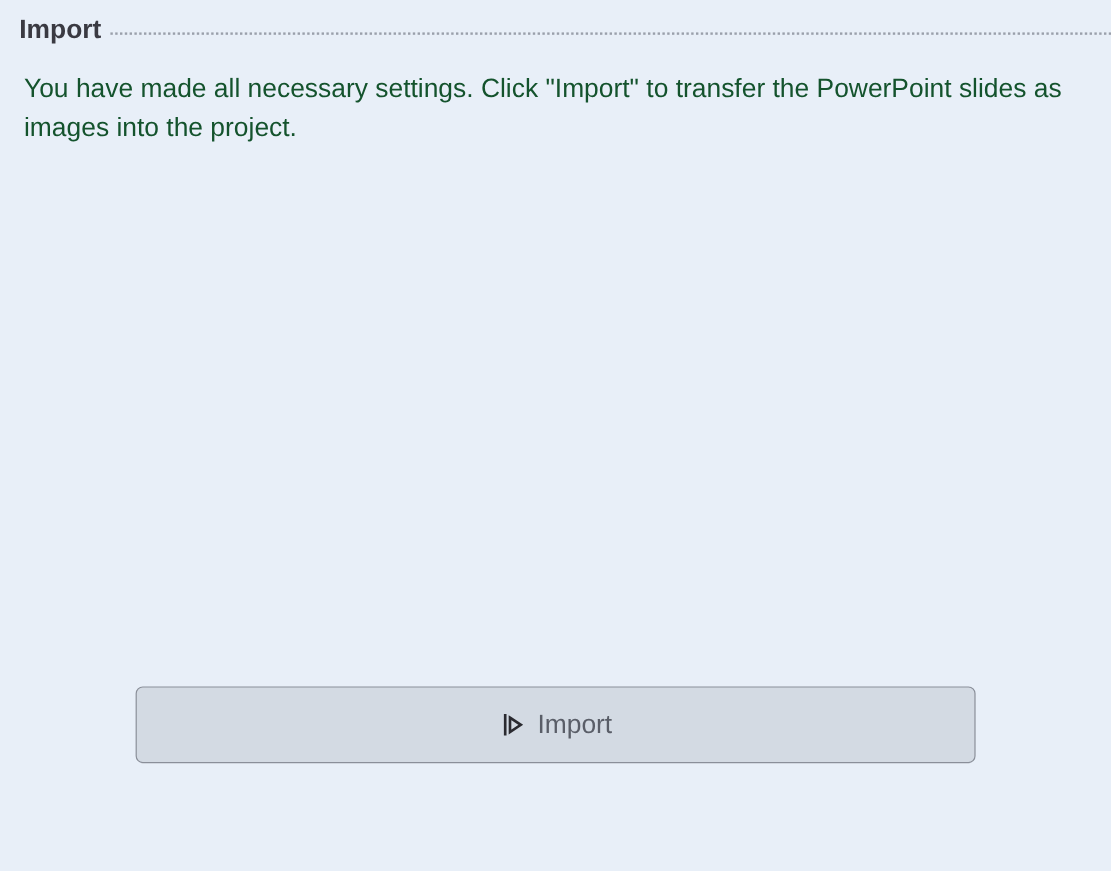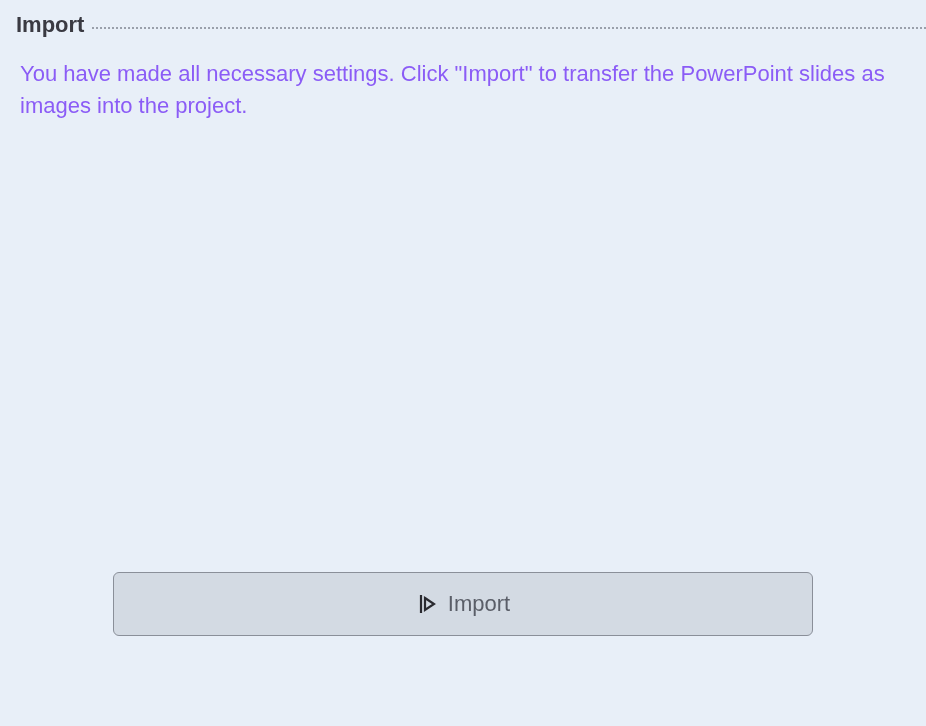--- a/index.html
+++ b/index.html
@@ -31,21 +31,21 @@
       height: 0;
       border-top: 2px dotted #9aa0ab;
       position: relative;
       top: 3px;
     }
     .content {
       padding: 20px 20px 0 20px;
     }
     .instruction-text {
       font-size: 22px;
-      color: #8b5cf6;
+      color: #14532d;
       line-height: 1.45;
     }
     .button-container {
       position: absolute;
       bottom: 90px;
       left: 0;
       width: 926px;
       display: flex;
       justify-content: center;
     }

